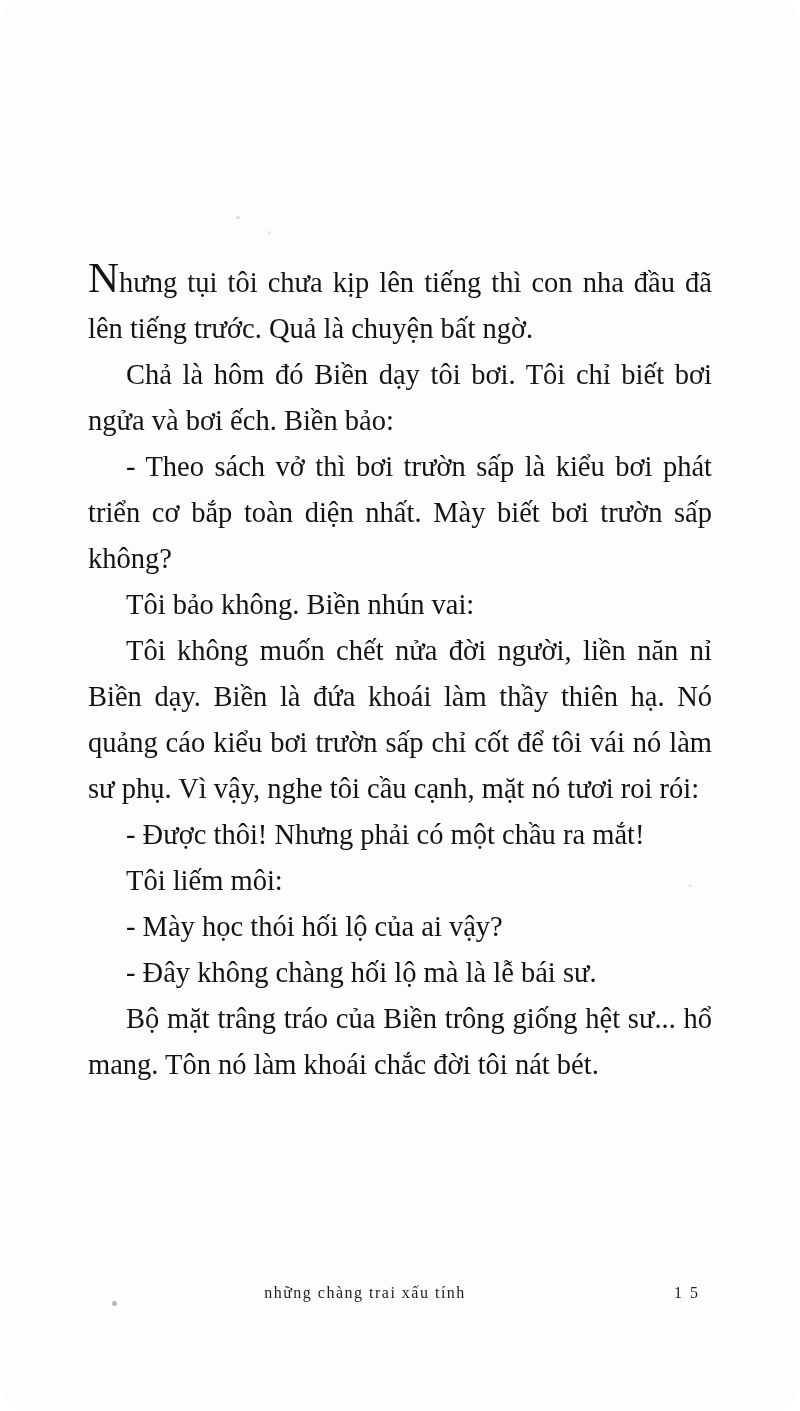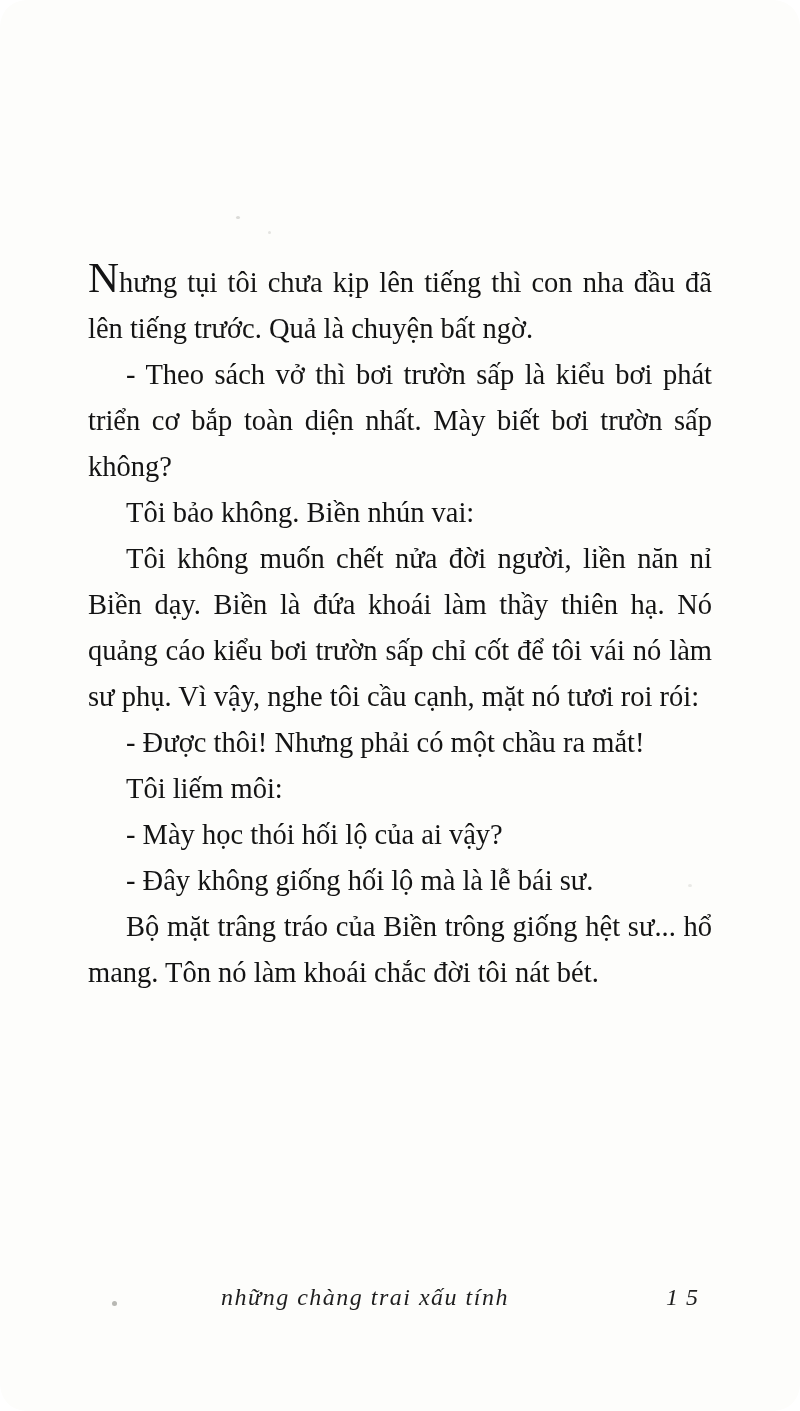--- a/index.html
+++ b/index.html
@@ -39,23 +39,22 @@
     font-size: 43px;
     line-height: 0;
   }
 
   .footer {
     position: absolute;
     left: 88px;
     top: 1284px;
     width: 624px;
     height: 34px;
-    font-size: 24px;
+    font-size: 16px;
     color: #1e1e1e;
-    font-style: italic;
   }
 
   .footer-title {
     position: absolute;
     left: 0;
     right: 70px;
     text-align: center;
     letter-spacing: 1.5px;
   }
 
@@ -78,27 +77,28 @@
 </style>
 </head>
 <body>
 
 <div class="page">
 
   <div class="text-block">
 
     <p class="para opening"><span class="dropcap">N</span><span>hưng tụi tôi chưa kịp lên tiếng thì con nha đầu đã lên tiếng trước. Quả là chuyện bất ngờ.</span></p>
 
+    <p class="para">Chả là hôm đó Biền dạy tôi bơi. Tôi chỉ biết bơi ngửa và bơi ếch. Biền bảo:</p>
     <p class="para">- Theo sách vở thì bơi trườn sấp là kiểu bơi phát triển cơ bắp toàn diện nhất. Mày biết bơi trườn sấp không?</p>
     <p class="para">Tôi bảo không. Biền nhún vai:</p>
     <p class="para">Tôi không muốn chết nửa đời người, liền năn nỉ Biền dạy. Biền là đứa khoái làm thầy thiên hạ. Nó quảng cáo kiểu bơi trườn sấp chỉ cốt để tôi vái nó làm sư phụ. Vì vậy, nghe tôi cầu cạnh, mặt nó tươi roi rói:</p>
     <p class="para">- Được thôi! Nhưng phải có một chầu ra mắt!</p>
     <p class="para">Tôi liếm môi:</p>
     <p class="para">- Mày học thói hối lộ của ai vậy?</p>
-    <p class="para">- Đây không giống hối lộ mà là lễ bái sư.</p>
+    <p class="para">- Đây không chàng hối lộ mà là lễ bái sư.</p>
     <p class="para">Bộ mặt trâng tráo của Biền trông giống hệt sư... hổ mang. Tôn nó làm khoái chắc đời tôi nát bét.</p>
 
   </div>
 
   <div class="footer">
     <span class="footer-title">những chàng trai xấu tính</span>
     <span class="footer-page">15</span>
   </div>
 
   <div class="speck speck-1"></div>

